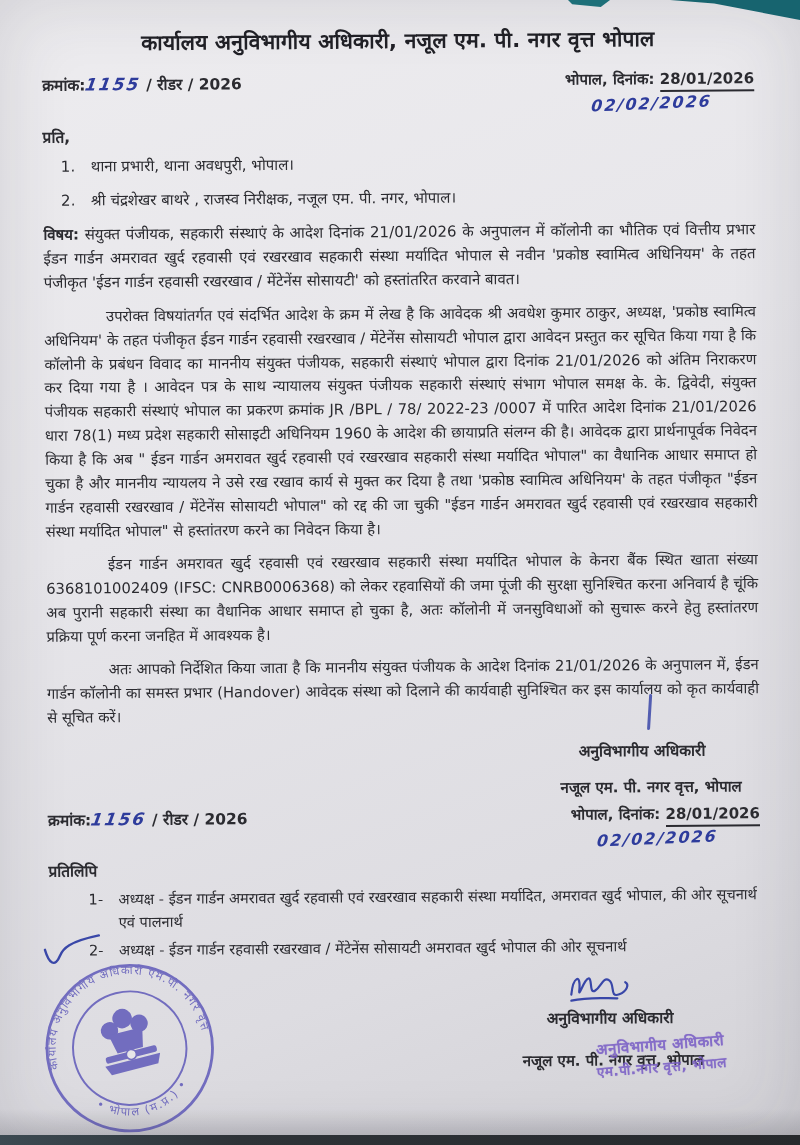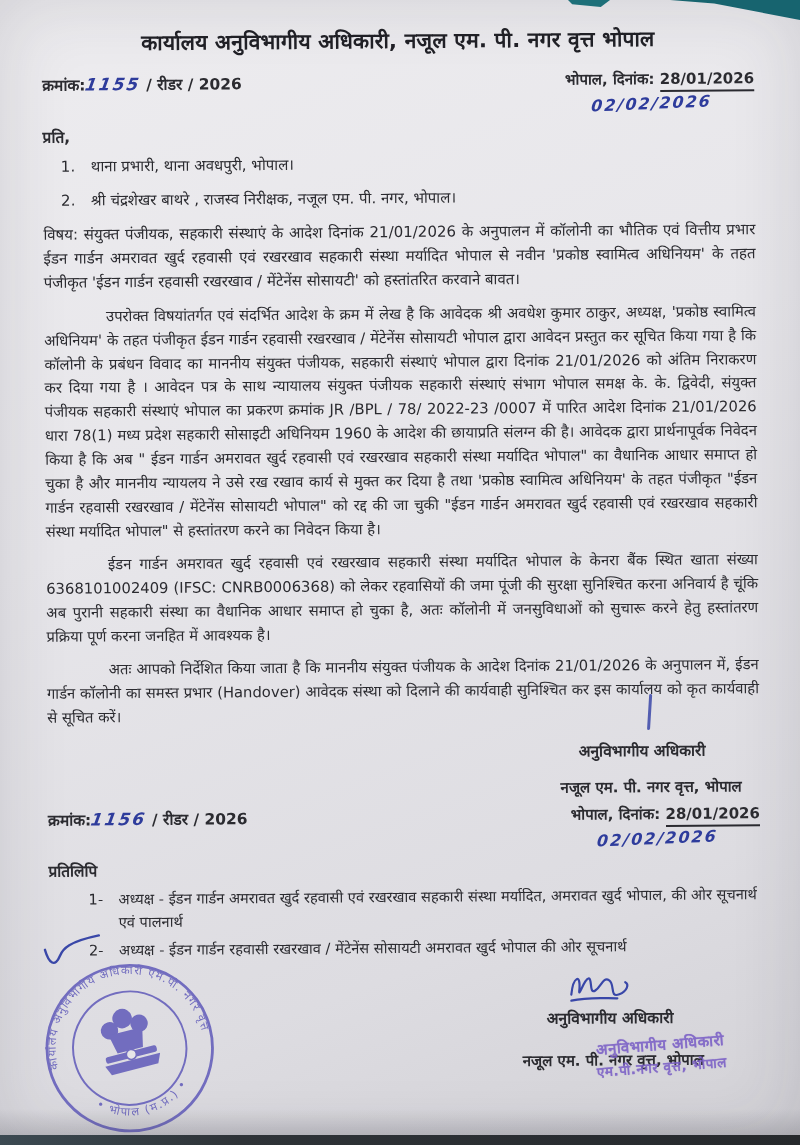--- a/index.html
+++ b/index.html
@@ -25,21 +25,21 @@
   .ref-right{text-align:left;font-weight:bold;font-size:15px;}
   .hw{color:#2e3c9c;font-style:italic;display:inline-block;transform:skewX(-10deg);}
   .hw-num{font-size:17px;letter-spacing:2px;}
   .date-u{border-bottom:2px solid #2a2a30;padding-bottom:2px;}
   .hw-date{color:#2e3c9c;font-style:italic;font-size:16px;letter-spacing:2px;
          transform:rotate(-2deg) skewX(-8deg);transform-origin:left;margin-top:2px;margin-left:26px;}
   .to-label{font-weight:bold;margin:2px 0 4px 0;font-size:15.5px;}
   .addr-item{display:flex;margin:4px 0 10px 18px;font-size:15px;}
   .addr-num{width:30px;flex:none;}
   .subject{margin:6px 0 8px 0;text-align:justify;font-size:15px;line-height:1.62;}
-  .subject .lbl{font-weight:normal;}
+  .subject .lbl{font-weight:bold;}
   .para{margin:9px 0;text-align:justify;text-indent:62px;line-height:1.62;font-size:14.8px;}
   .sig-block{text-align:right;margin:16px 18px 4px 0;line-height:1.4;}
   .sig-line1{font-weight:bold;font-size:15.5px;margin-right:36px;}
   .sig-line2{font-weight:bold;font-size:15px;margin-top:14px;}
   .pen-stroke{position:absolute;right:150px;margin-top:-40px;width:3px;height:36px;
          background:#3947a8;border-radius:2px;transform:rotate(4deg);opacity:.85;}
   .copies-label{font-weight:bold;font-size:15.5px;margin:2px 0 4px 0;}
   .copy-item{display:flex;margin:4px 0 6px 40px;font-size:14.6px;line-height:1.55;position:relative;}
   .copy-num{width:30px;flex:none;}
   .tick{position:absolute;left:-46px;top:-6px;}

